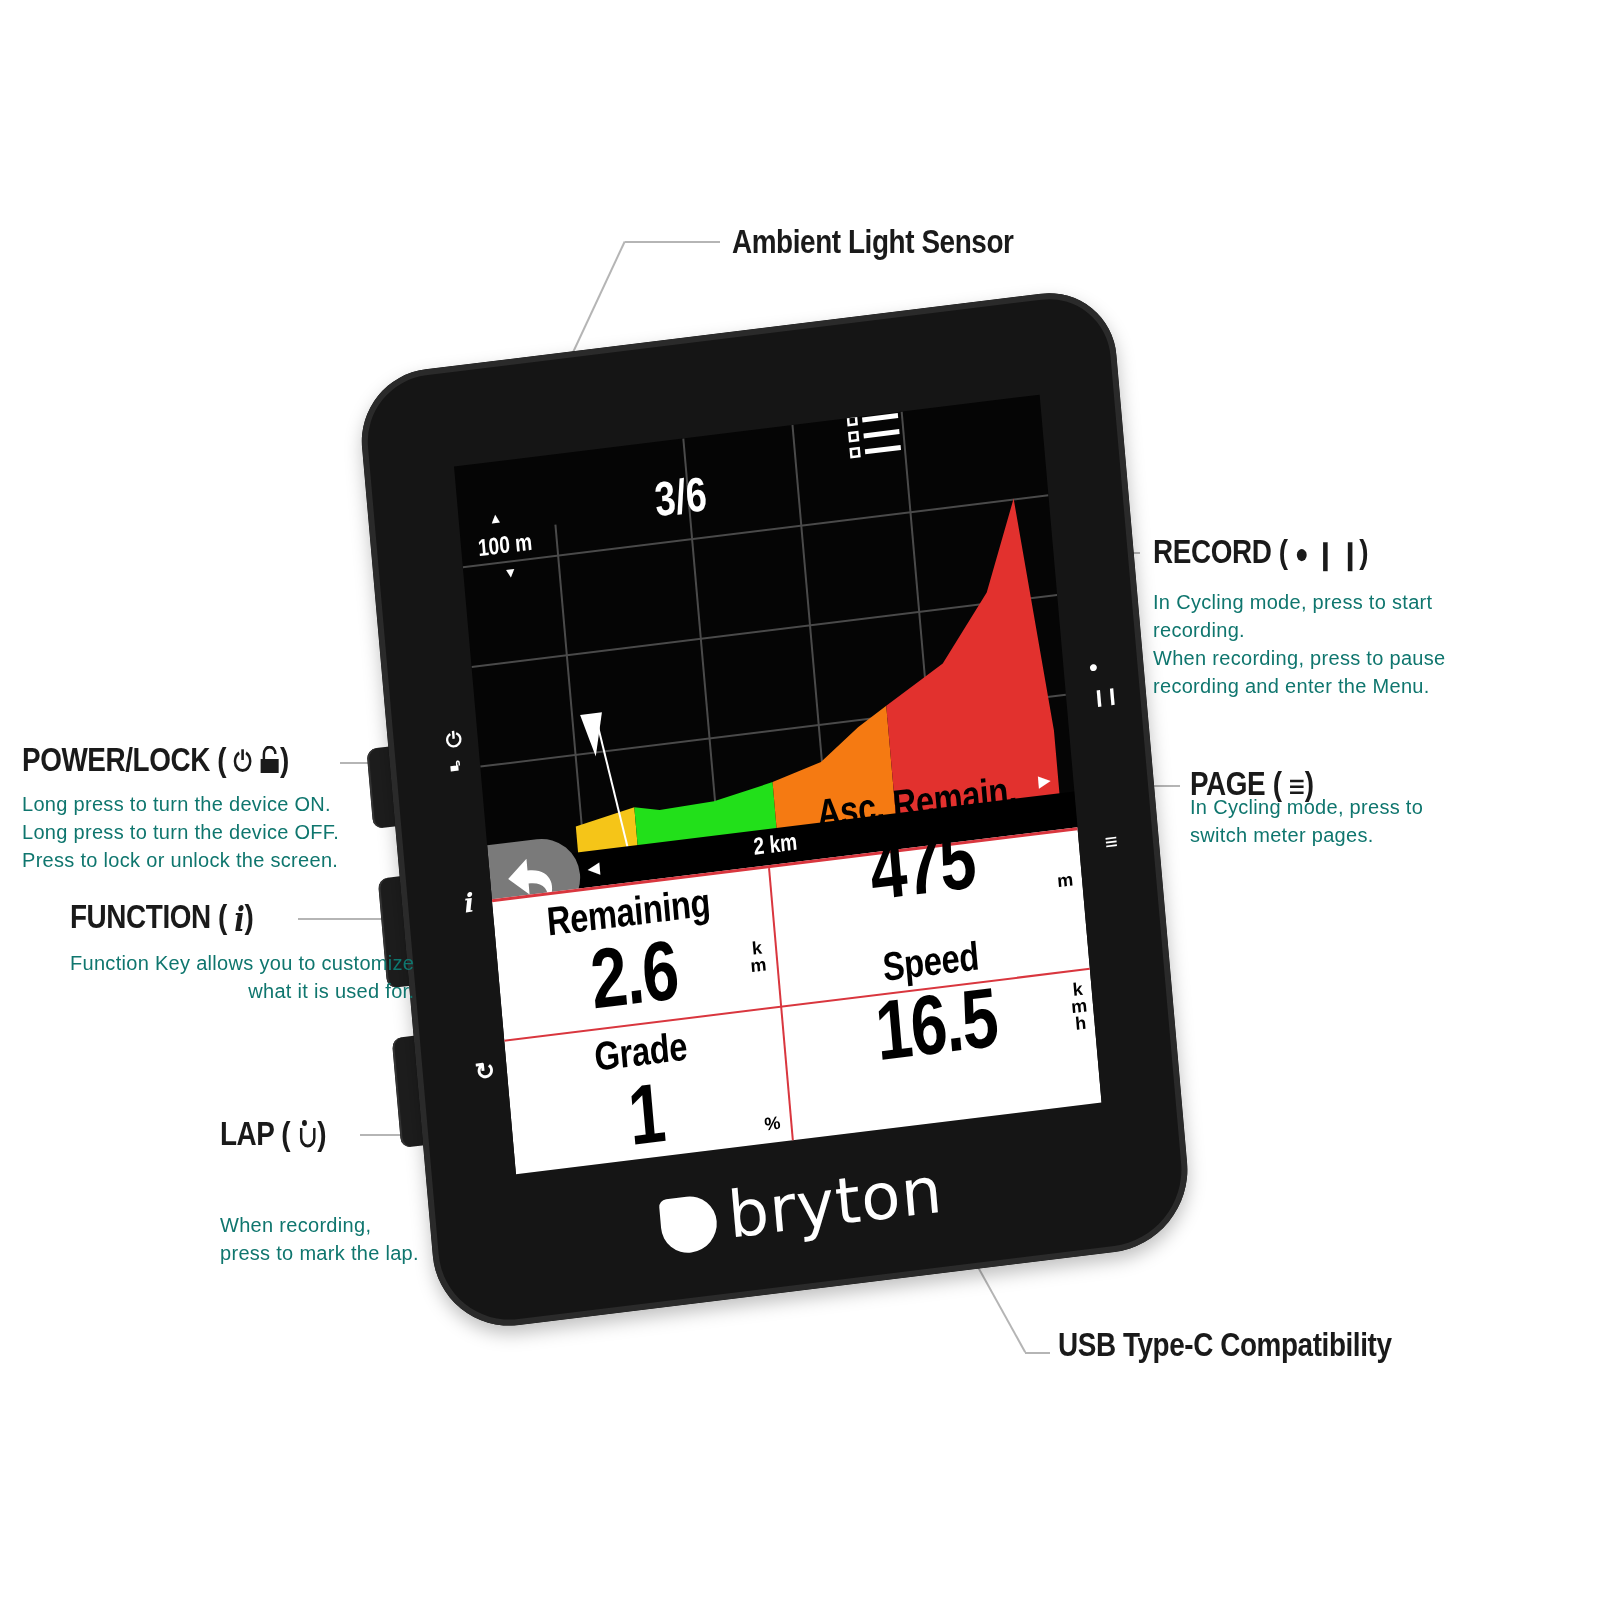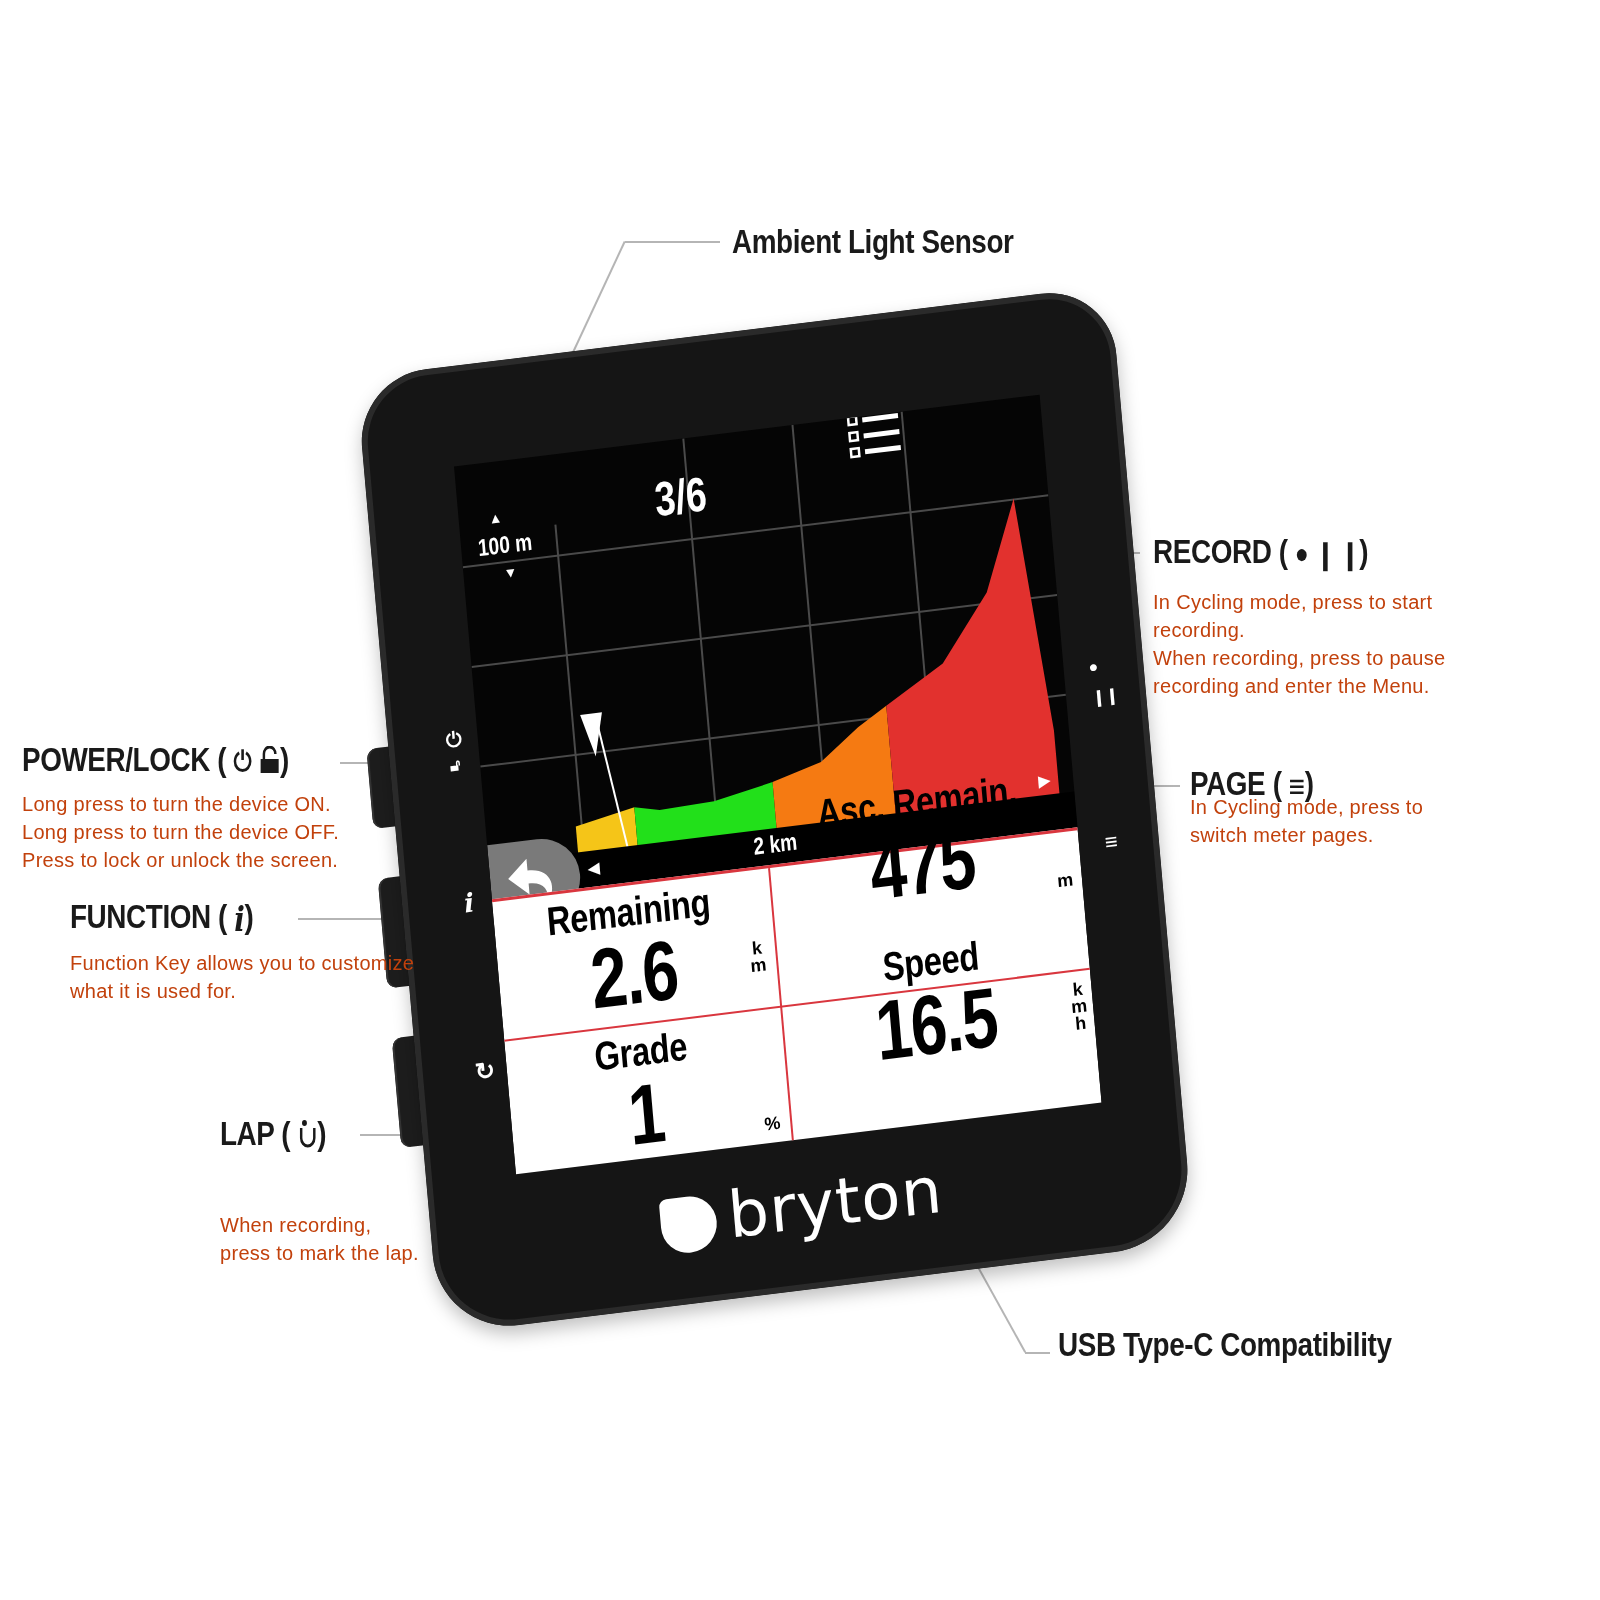--- a/index.html
+++ b/index.html
@@ -1,20 +1,20 @@
 <!DOCTYPE html>
 <html><head>
 <meta charset="utf-8">
 <style>
   html, body { margin:0; padding:0; }
   body { width:1600px; height:1600px; background:#ffffff; position:relative; overflow:hidden;
          font-family:"Liberation Sans", sans-serif; color:#222; }
   .callout-title { position:absolute; font-family:"Liberation Sans", sans-serif; font-weight:bold;
          font-size:34px; color:#1a1a1a; letter-spacing:-0.5px; transform:scaleX(0.82); transform-origin:left center; white-space:nowrap; }
-  .callout-desc { position:absolute; font-size:20px; color:#c2410c; line-height:28px; white-space:pre-line; letter-spacing:0.3px; }
+  .callout-desc { position:absolute; font-size:20px; color:#0f766e; line-height:28px; white-space:pre-line; letter-spacing:0.3px; }
   .line { position:absolute; background:#b5b5b5; height:2px; transform-origin:left center; }
   .ring { position:absolute; width:26px; height:26px; border:2px solid #9a9a9a; border-radius:50%; box-sizing:border-box; }
   .ico { display:inline-block; vertical-align:middle; }
 
   
   .device { position:absolute; left:395px; top:330px; width:760px; height:960px;
             transform:rotate(-7deg) skewX(-2deg); transform-origin:center; }
   .shell { position:absolute; inset:0; background:#151515; border-radius:70px 70px 80px 80px;
            box-shadow: inset 0 0 0 6px #2a2a2a, 0 8px 18px rgba(0,0,0,0.25); }
   .side-btn { position:absolute; left:-22px; width:30px; background:#1d1d1d; border-radius:10px 0 0 10px; box-shadow: inset 2px 0 0 #333; }
@@ -192,21 +192,21 @@
   </span><span>)</span>
 </div>
 <div class="callout-desc" style="left:22px;top:790px;">Long press to turn the device ON.
 Long press to turn the device OFF.
 Press to lock or unlock the screen.</div>
 
 <div class="callout-title" style="left:70px;top:897px;">
   <span>FUNCTION (</span>
   <span class="ico" style="font-family:'DejaVu Serif',serif;font-style:italic;">i</span><span>)</span>
 </div>
-<div class="callout-desc" style="left:70px;top:949px;">Function Key allows you to customize
+<div class="callout-desc" style="left:70px;top:949px;text-align:right;">Function Key allows you to customize
 what it is used for.</div>
 
 <div class="callout-title" style="left:220px;top:1114px;">
   <span>LAP (</span>
   <span class="ico">
     <svg width="24" height="30" viewBox="0 0 24 30">
         <circle cx="8" cy="5" r="3" fill="#1a1a1a"></circle>
         <path d="M4 10 V20 a8 8 0 0 0 16 0 V10" fill="none" stroke="#1a1a1a" stroke-width="3"></path>
       </svg>
   </span><span>)</span>

